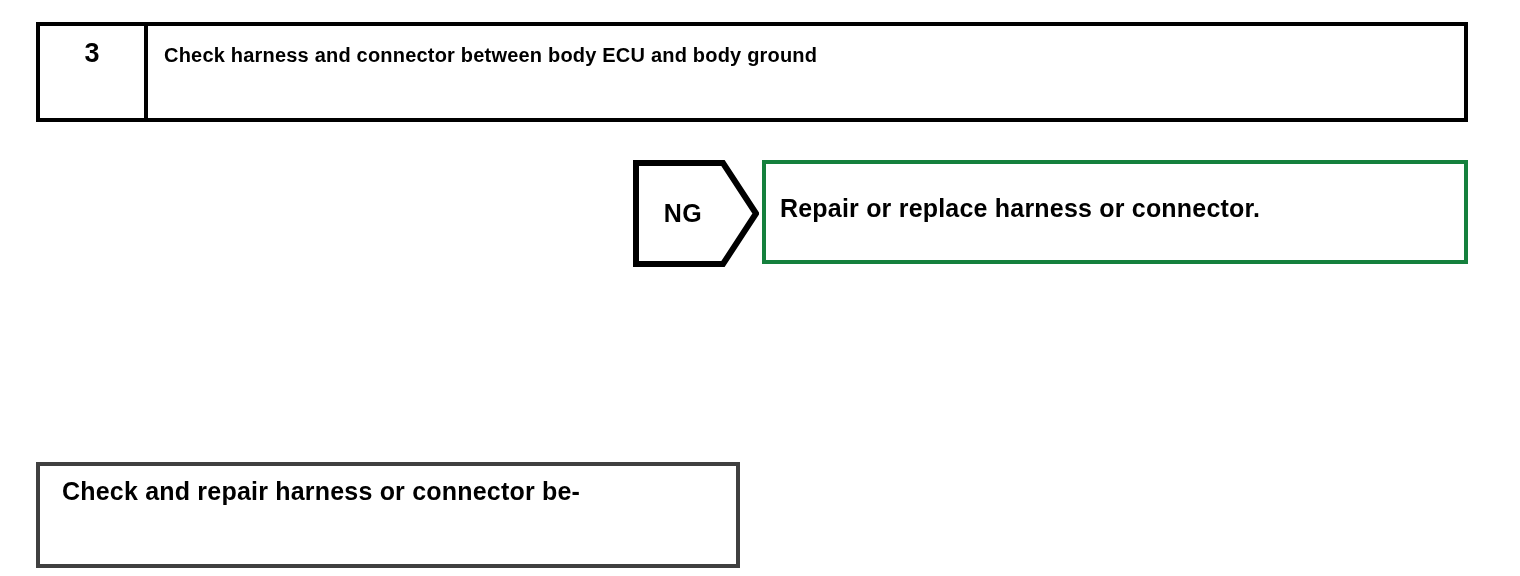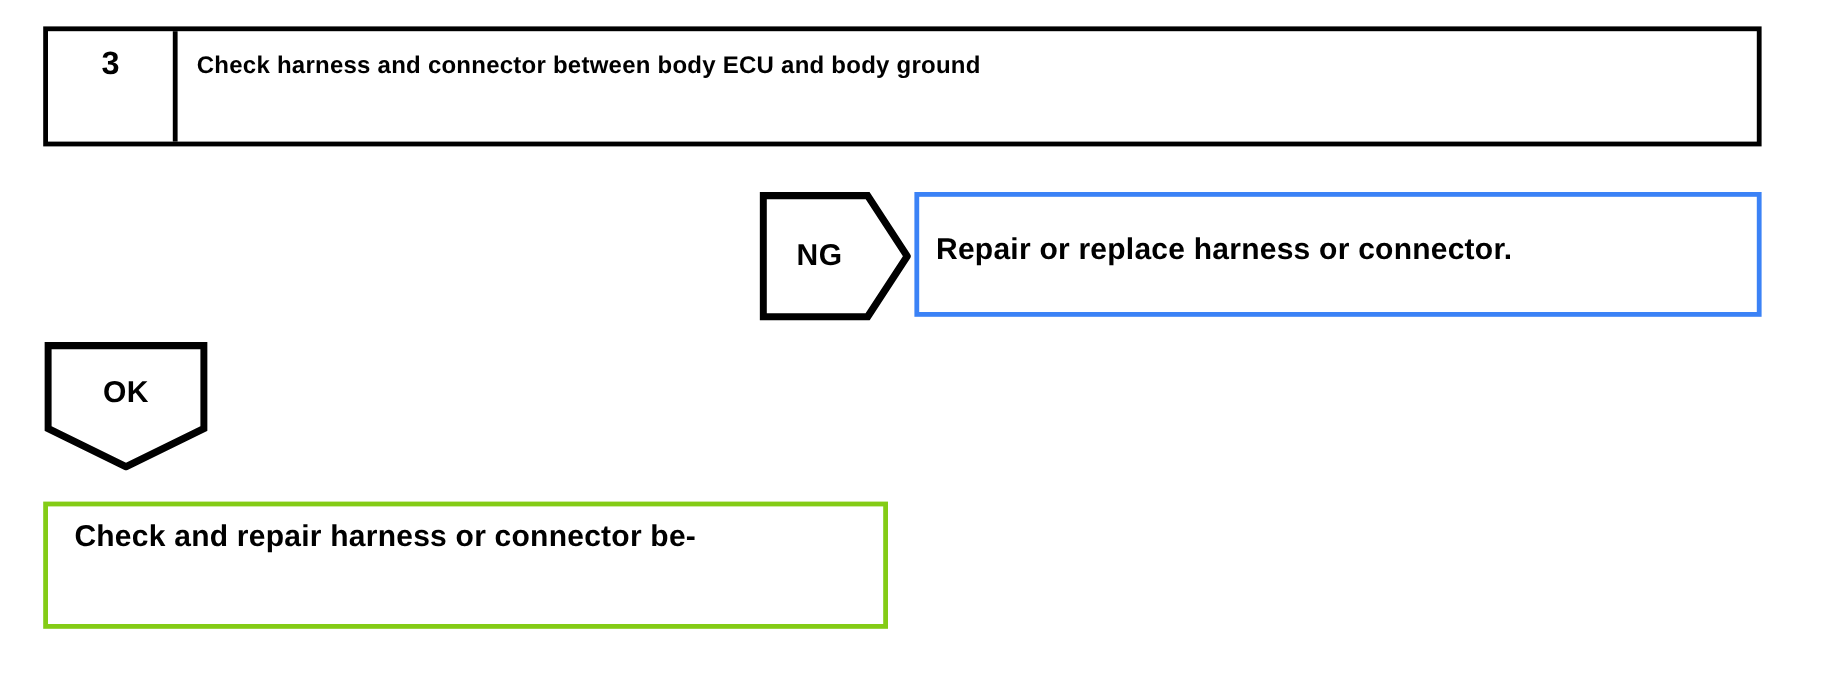--- a/index.html
+++ b/index.html
@@ -90,21 +90,21 @@
     pointer-events: none;
   }
 
   
   .repair-box {
     position: absolute;
     left: 762px;
     top: 160px;
     width: 706px;
     height: 104px;
-    border: 4px solid #3b82f6;
+    border: 4px solid #15803d;
     box-sizing: border-box;
     background: #ffffff;
   }
   .repair-text {
     position: absolute;
     left: 14px;
     top: 30px;
     font-size: 25px;
     font-weight: bold;
     letter-spacing: 0.2px;
@@ -137,24 +137,24 @@
     font-size: 25px;
     font-weight: bold;
     letter-spacing: 0.5px;
     pointer-events: none;
   }
 
   
   .result-box {
     position: absolute;
     left: 36px;
-    top: 418px;
+    top: 462px;
     width: 704px;
     height: 106px;
-    border: 4px solid #84cc16;
+    border: 4px solid #404040;
     box-sizing: border-box;
     background: #ffffff;
   }
   .result-text {
     position: absolute;
     left: 22px;
     top: 9px;
     font-size: 25px;
     font-weight: bold;
     letter-spacing: 0.2px;
@@ -182,26 +182,20 @@
     <svg viewBox="0 0 126 107">
       <polygon points="3,3 90,3 123,53.5 90,104 3,104" fill="#ffffff" stroke="#000000" stroke-width="6" stroke-linejoin="miter"></polygon>
     </svg>
     <div class="ng-label">NG</div>
   </div>
 
   <div class="repair-box">
     <div class="repair-text">Repair or replace harness or connector.</div>
   </div>
 
-  <div class="ok-arrow">
-    <svg viewBox="0 0 136 107">
-      <polygon points="3,3 133,3 133,72 68,104 3,72" fill="#ffffff" stroke="#000000" stroke-width="6" stroke-linejoin="miter"></polygon>
-    </svg>
-    <div class="ok-label">OK</div>
-  </div>
 
   <div class="result-box">
     <div class="result-text">
       <span class="line">Check and repair harness or connector be-</span>
     </div>
   </div>
 
 </div>
 
 </body></html>

